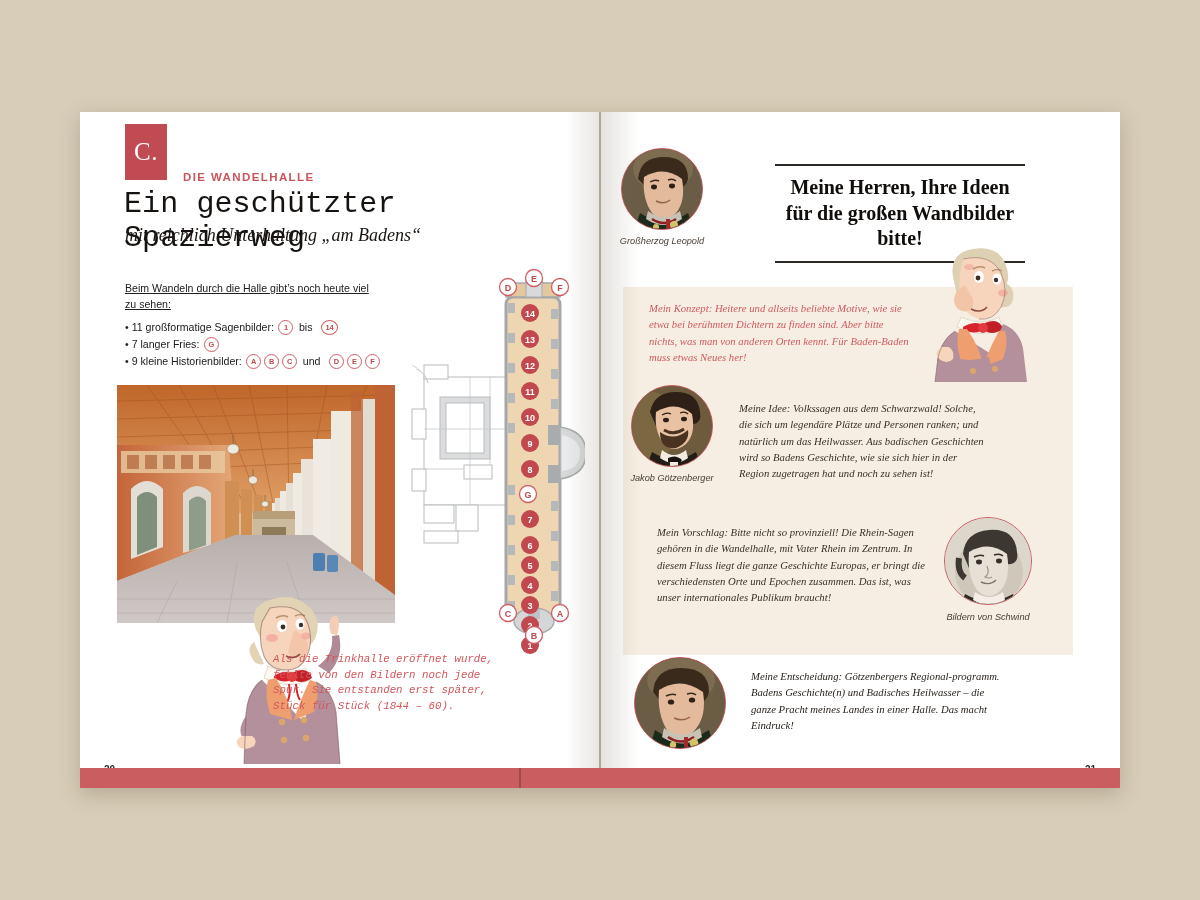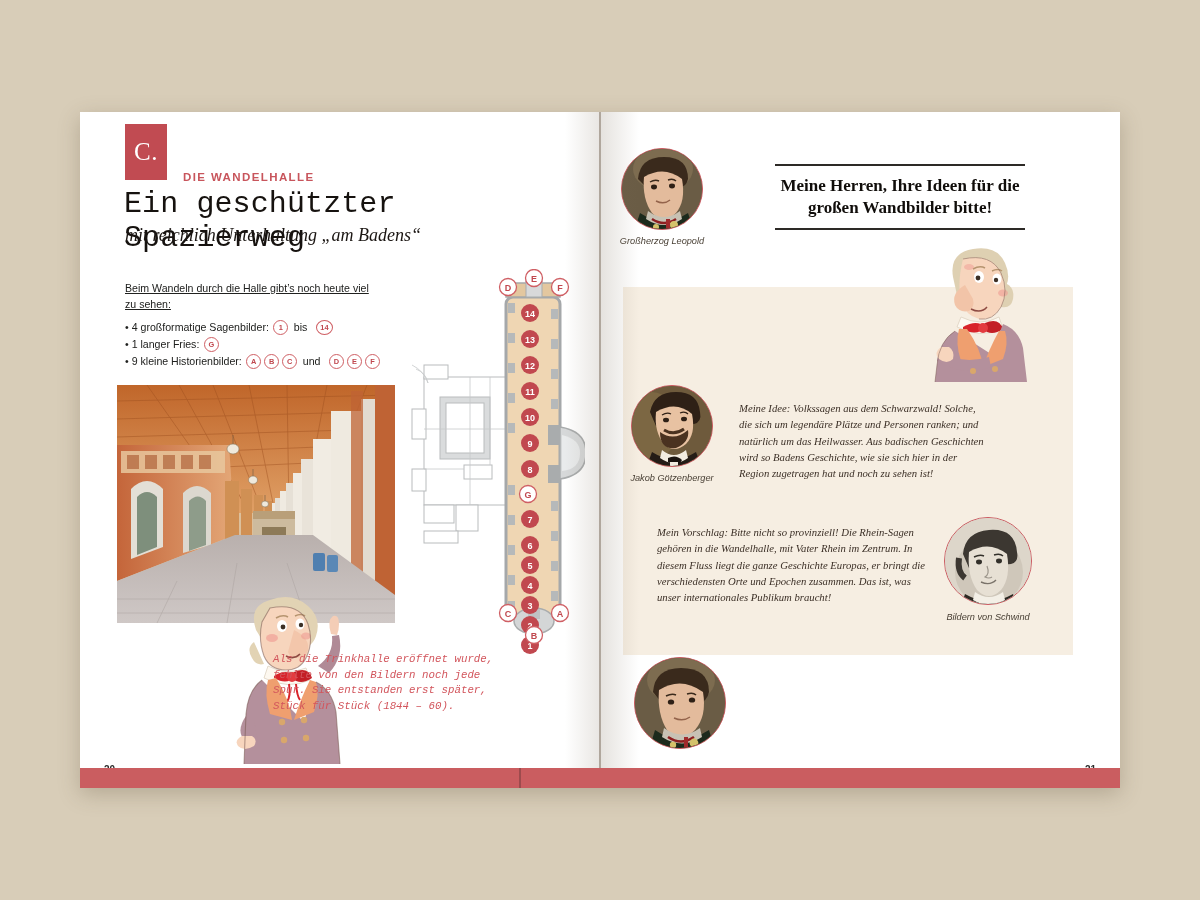--- a/index.html
+++ b/index.html
@@ -180,21 +180,21 @@
     color: #4a4136;
     text-align: center;
     white-space: nowrap;
   }
 
   .quote-title {
     position: absolute; left: 176px; top: 52px;
     width: 250px;
     text-align: center;
     font-family: "Liberation Serif", serif;
-    font-size: 17px;
+    font-size: 20px;
     font-weight: bold;
     color: #100d0a;
     line-height: 1.28;
     padding: 9px 0;
     border-top: 2.2px solid #2d2a26;
     border-bottom: 2.2px solid #2d2a26;
   }
 
   
   .panel {
@@ -227,29 +227,29 @@
 
       <div class="chapter-badge">C.</div>
       <div class="chapter-label">DIE WANDELHALLE</div>
 
       <div class="headline">Ein geschützter Spazierweg</div>
       <div class="subhead">mit reichlich Unterhaltung „am Badens“</div>
       <div class="intro">Beim Wandeln durch die Halle gibt’s noch heute viel zu sehen:</div>
 
       <div class="bullets">
         <div class="row">
-          <span class="txt">• 4 großformatige Sagenbilder:</span>
+          <span class="txt">• 11 großformatige Sagenbilder:</span>
           <span class="chip">1</span>
           <span class="gap"></span>
           <span class="txt">bis</span>
           <span class="gap"></span>
           <span class="chip wide">14</span>
         </div>
         <div class="row">
-          <span class="txt">• 1 langer Fries:</span>
+          <span class="txt">• 7 langer Fries:</span>
           <span class="chip">G</span>
         </div>
         <div class="row">
           <span class="txt">• 9 kleine Historienbilder:</span>
           <span class="chip">A</span>
           <span class="chip">B</span>
           <span class="chip">C</span>
           <span class="gap"></span>
           <span class="txt">und</span>
           <span class="gap"></span>
@@ -588,20 +588,21 @@
               <circle cx="54" cy="124" r="3"></circle>
               <circle cx="76" cy="122" r="3"></circle>
             </g>
           <g fill="none" stroke="#7a5a52" stroke-width="1" opacity=".5">
             <path d="M44 12 q28 -6 38 14 q8 18 0 34 q-8 14 -22 12"></path>
             <path d="M36 84 q-16 10 -18 34 l-2 17"></path>
           </g>
         </svg>
       </div>
 
+      <div class="script red" style="left:50px; top:188px; width:262px;">Mein Konzept: Heitere und allseits beliebte Motive, wie sie etwa bei berühmten Dichtern zu finden sind. Aber bitte nichts, was man von anderen Orten kennt. Für Baden-Baden muss etwas Neues her!</div>
 
       <div class="portrait" style="left:32px; top:273px; width:82px; height:82px;">
         <svg width="82" height="82" viewBox="0 0 82 82">
           <rect width="82" height="82" fill="#6e5a3c"></rect>
           <ellipse cx="20" cy="40" rx="26" ry="34" fill="#7c6743"></ellipse>
           <path d="M18 26 q4 -20 26 -20 q22 0 24 20 q2 10 -6 12 l-38 2 Z" fill="#2e2016"></path>
           <path d="M24 26 q20 -12 36 2 q4 20 -6 30 q-12 10 -22 0 q-10 -12 -8 -32 Z" fill="#e8c2a2"></path>
           <ellipse cx="34" cy="34" rx="3" ry="2.3" fill="#2e2016"></ellipse>
           <ellipse cx="52" cy="33" rx="3" ry="2.3" fill="#2e2016"></ellipse>
           <path d="M30 29 q5 -3 9 -1 M48 27 q5 -2 8 1" stroke="#2e2016" stroke-width="1.3" fill="none"></path>
@@ -658,20 +659,21 @@
               <path d="M33 79 q13 9 26 0"></path>
             </g>
           <g fill="#d4c26a">
               <circle cx="59" cy="85" r="4.4"></circle>
               <circle cx="38" cy="87" r="3.2"></circle>
             </g>
           <rect x="49" y="79" width="4" height="13" fill="#a02a2c"></rect>
         </svg>
       </div>
 
+      <div class="script ink" style="left:152px; top:556px; width:250px;">Meine Entscheidung: Götzenbergers Regional-programm. Badens Geschichte(n) und Badisches Heilwasser – die ganze Pracht meines Landes in einer Halle. Das macht Eindruck!</div>
 
       <div class="page-number r">21</div>
     </div>
 
     <div class="spine"></div>
   </div>
 
   <div class="footer-bar">
     <div class="seam"></div>
   </div>

